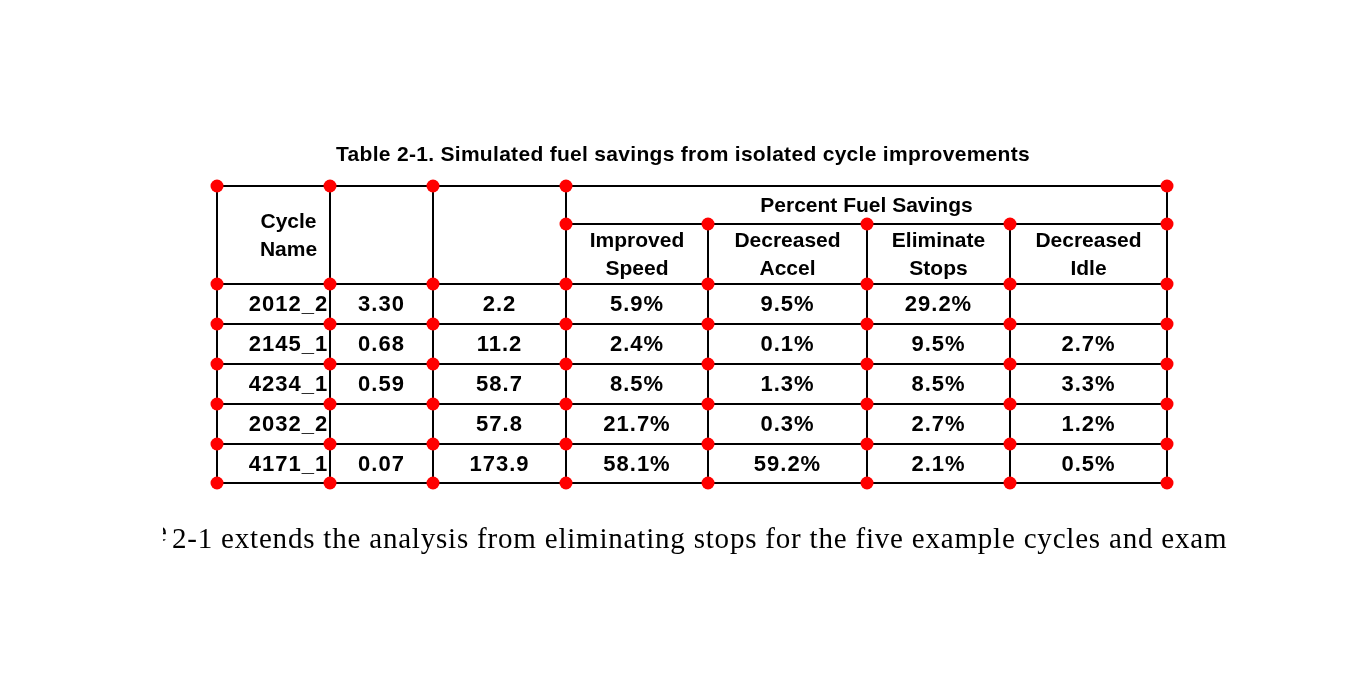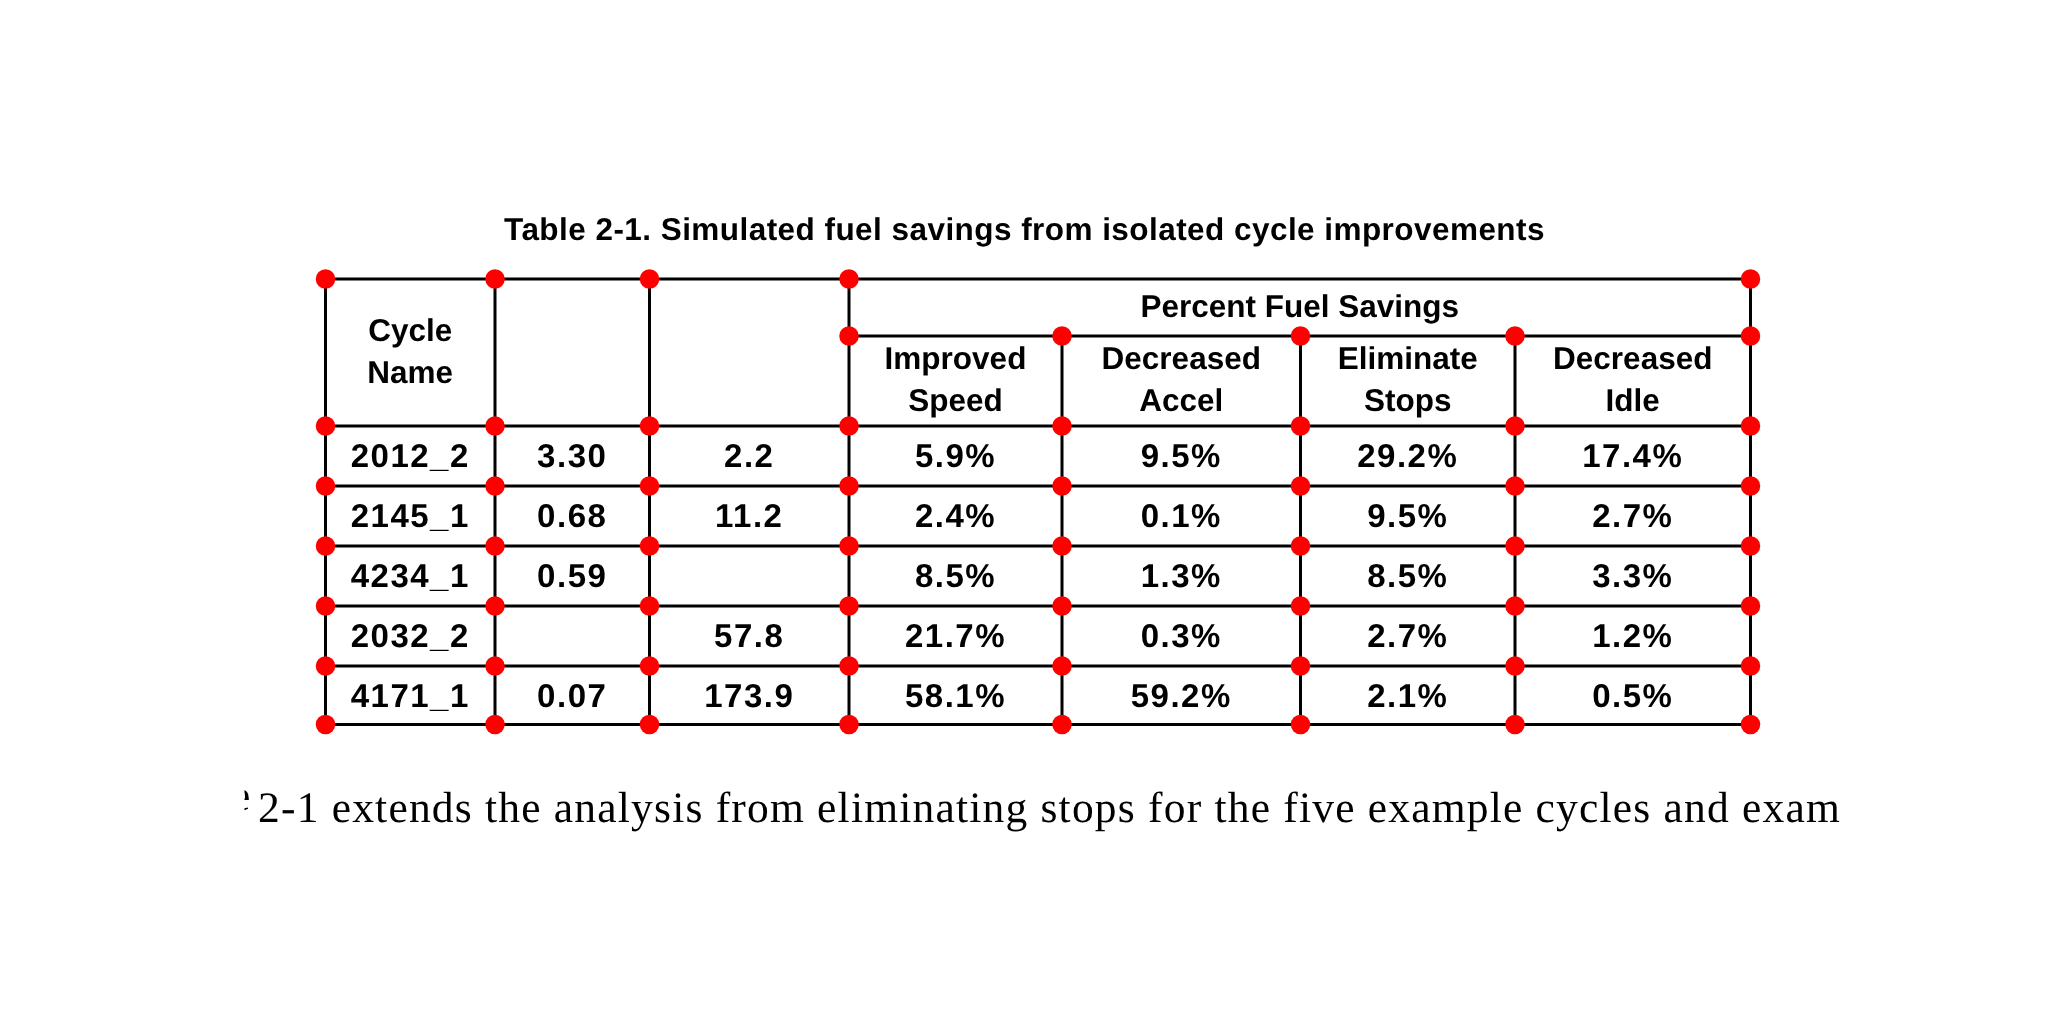--- a/index.html
+++ b/index.html
@@ -12,21 +12,21 @@
   
   #tbl{position:absolute;left:217px;top:186px;width:950px;height:297px;}
 
   .vl,.hl{position:absolute;background:#000;}
 
   .cell{position:absolute;display:flex;align-items:center;justify-content:center;
         text-align:center;}
   .hd{font-weight:bold;font-size:21px;line-height:28px;white-space:pre-line;}
   .dt{font-size:22px;letter-spacing:1px;font-weight:bold;}
 
-  .col0{left:0;width:113px}.col1{left:113px;width:103px}.col2{left:216px;width:133px}
+  .col0{left:15px;width:113px}.col1{left:113px;width:103px}.col2{left:216px;width:133px}
   .col3{left:349px;width:142px}.col4{left:491px;width:159px}.col5{left:650px;width:143px}
   .col6{left:793px;width:157px}
   .hfull{top:0;height:98px}
   .hgroup{left:349px;width:601px;top:0;height:38px}
   .hsub{top:38px;height:60px}
   .r0{top:98px;height:40px}.r1{top:138px;height:40px}.r2{top:178px;height:40px}
   .r3{top:218px;height:40px}.r4{top:258px;height:39px}
 
   .dot{position:absolute;width:13px;height:13px;border-radius:50%;
        transform:translate(-50%,-50%);}
@@ -74,32 +74,32 @@
 Stops</div>
     <div class="cell hd col6 hsub">Decreased
 Idle</div>
 
     <div class="cell dt col0 r0">2012_2</div>
     <div class="cell dt col1 r0">3.30</div>
     <div class="cell dt col2 r0">2.2</div>
     <div class="cell dt col3 r0">5.9%</div>
     <div class="cell dt col4 r0">9.5%</div>
     <div class="cell dt col5 r0">29.2%</div>
-    <div class="cell dt col6 r0">17.4%</div>
 
     <div class="cell dt col0 r1">2145_1</div>
     <div class="cell dt col1 r1">0.68</div>
     <div class="cell dt col2 r1">11.2</div>
     <div class="cell dt col3 r1">2.4%</div>
     <div class="cell dt col4 r1">0.1%</div>
     <div class="cell dt col5 r1">9.5%</div>
     <div class="cell dt col6 r1">2.7%</div>
 
     <div class="cell dt col0 r2">4234_1</div>
     <div class="cell dt col1 r2">0.59</div>
+    <div class="cell dt col2 r2">58.7</div>
     <div class="cell dt col3 r2">8.5%</div>
     <div class="cell dt col4 r2">1.3%</div>
     <div class="cell dt col5 r2">8.5%</div>
     <div class="cell dt col6 r2">3.3%</div>
 
     <div class="cell dt col0 r3">2032_2</div>
     <div class="cell dt col2 r3">57.8</div>
     <div class="cell dt col3 r3">21.7%</div>
     <div class="cell dt col4 r3">0.3%</div>
     <div class="cell dt col5 r3">2.7%</div>

